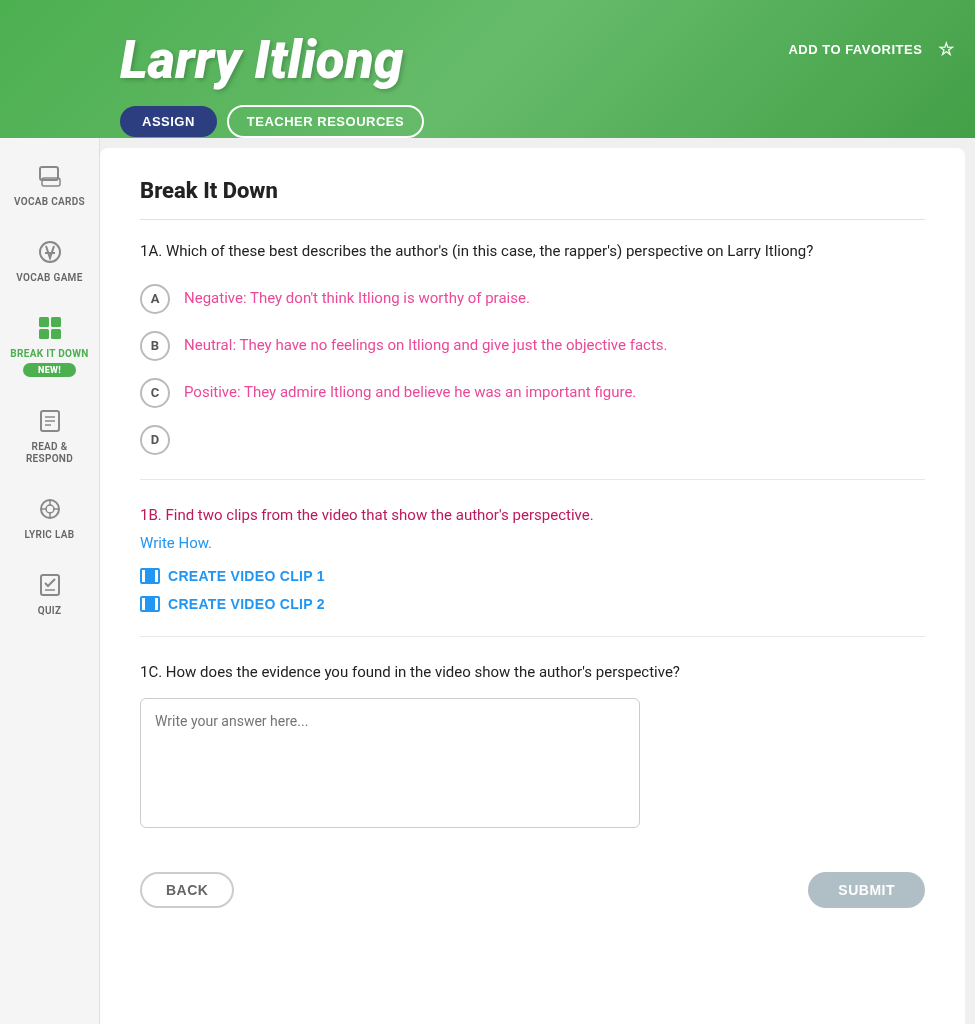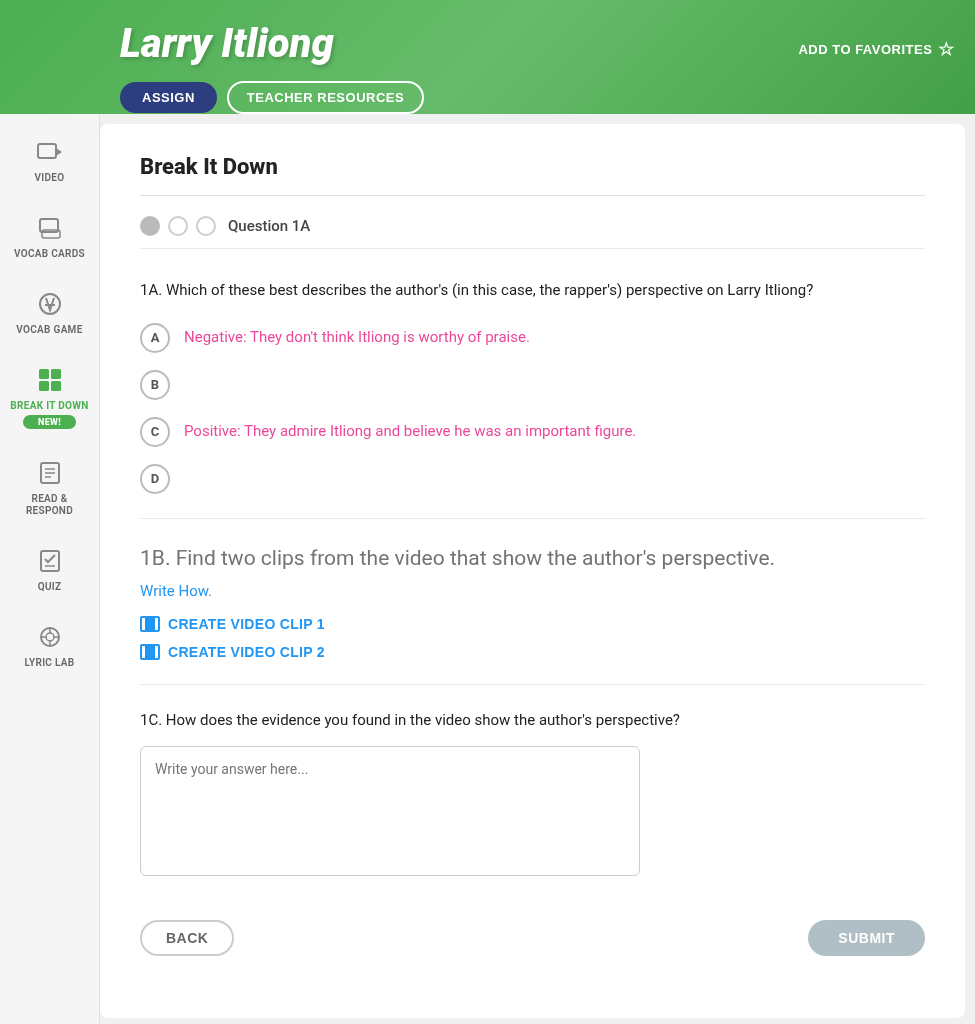--- a/index.html
+++ b/index.html
@@ -12,26 +12,27 @@
     }
 
     
     .header {
       background: linear-gradient(135deg, #4caf50 0%, #66bb6a 50%, #43a047 100%);
       padding: 20px 20px 0 120px;
       position: relative;
       min-height: 110px;
     }
     .header-title {
-      font-size: 40px;
+      font-size: 53px;
       font-weight: 900;
       color: white;
       font-style: italic;
       text-shadow: 2px 2px 4px rgba(0,0,0,0.2);
       margin-bottom: 14px;
+      margin-top: 9px;
     }
     .header-buttons {
       display: flex;
       align-items: center;
       gap: 10px;
     }
     .btn-assign {
       background: #2c3e80;
       color: white;
       border: none;
@@ -59,21 +60,21 @@
       margin-left: auto;
       background: transparent;
       border: none;
       color: white;
       font-size: 13px;
       font-weight: 700;
       letter-spacing: 0.5px;
       cursor: pointer;
       display: flex;
       align-items: center;
-      gap: 6px;
+      gap: 16px;
       text-transform: uppercase;
       position: absolute;
       right: 20px;
       top: 38px;
     }
     .star-icon {
       font-size: 18px;
     }
 
     
@@ -222,22 +223,22 @@
       padding-top: 4px;
     }
 
     .question-divider {
       border: none;
       border-top: 1px solid #e8e8e8;
       margin: 24px 0;
     }
 
     .find-clips-text {
-      font-size: 21px;
-      color: #737373;
+      font-size: 15px;
+      color: #be185d;
       margin-bottom: 8px;
       line-height: 1.5;
     }
     .learn-how {
       color: #2196f3;
       font-size: 15px;
       text-decoration: none;
       cursor: pointer;
       display: block;
       margin-bottom: 16px;
@@ -347,29 +348,20 @@
       <span>ADD TO FAVORITES</span>
       <span class="star-icon">☆</span>
     </button>
   </div>
 </div>
 
 <div class="main-layout">
 
   <div class="sidebar">
 
-    <div class="sidebar-item">
-      <div class="sidebar-icon">
-        <svg width="28" height="28" viewBox="0 0 28 28" fill="none">
-          <rect x="2" y="6" width="18" height="14" rx="2" stroke="#888" stroke-width="2" fill="none"></rect>
-          <polygon points="20,10 26,14 20,18" fill="#888"></polygon>
-        </svg>
-      </div>
-      <span class="sidebar-label">VIDEO</span>
-    </div>
 
     <div class="sidebar-item">
       <div class="sidebar-icon">
         <svg width="28" height="28" viewBox="0 0 28 28" fill="none">
           <rect x="4" y="5" width="18" height="13" rx="2" stroke="#888" stroke-width="2" fill="none"></rect>
           <rect x="6" y="16" width="18" height="8" rx="2" stroke="#888" stroke-width="1.5" fill="none"></rect>
         </svg>
       </div>
       <span class="sidebar-label">VOCAB CARDS</span>
     </div>
@@ -401,72 +393,67 @@
     <div class="sidebar-item">
       <div class="sidebar-icon">
         <svg width="28" height="28" viewBox="0 0 28 28" fill="none">
           <rect x="5" y="4" width="18" height="20" rx="2" stroke="#888" stroke-width="2" fill="none"></rect>
           <line x1="9" y1="10" x2="19" y2="10" stroke="#888" stroke-width="1.5"></line>
           <line x1="9" y1="14" x2="19" y2="14" stroke="#888" stroke-width="1.5"></line>
           <line x1="9" y1="18" x2="15" y2="18" stroke="#888" stroke-width="1.5"></line>
         </svg>
       </div>
       <span class="sidebar-label">READ &amp; RESPOND</span>
-    </div>
-
-    <div class="sidebar-item">
-      <div class="sidebar-icon">
-        <svg width="28" height="28" viewBox="0 0 28 28" fill="none">
-          <rect x="5" y="4" width="18" height="20" rx="2" stroke="#888" stroke-width="2" fill="none"></rect>
-          <polyline points="9,12 12,15 19,8" stroke="#888" stroke-width="2" fill="none"></polyline>
-          <line x1="9" y1="19" x2="19" y2="19" stroke="#888" stroke-width="1.5"></line>
-        </svg>
-      </div>
-      <span class="sidebar-label">QUIZ</span>
     </div>
 
     <div class="sidebar-item">
       <div class="sidebar-icon">
         <svg width="28" height="28" viewBox="0 0 28 28" fill="none">
           <circle cx="14" cy="14" r="9" stroke="#888" stroke-width="2" fill="none"></circle>
           <circle cx="14" cy="14" r="4" stroke="#888" stroke-width="1.5" fill="none"></circle>
           <line x1="14" y1="5" x2="14" y2="11" stroke="#888" stroke-width="1.5"></line>
           <line x1="14" y1="17" x2="14" y2="23" stroke="#888" stroke-width="1.5"></line>
           <line x1="5" y1="14" x2="11" y2="14" stroke="#888" stroke-width="1.5"></line>
           <line x1="17" y1="14" x2="23" y2="14" stroke="#888" stroke-width="1.5"></line>
         </svg>
       </div>
       <span class="sidebar-label">LYRIC LAB</span>
     </div>
 
+    <div class="sidebar-item">
+      <div class="sidebar-icon">
+        <svg width="28" height="28" viewBox="0 0 28 28" fill="none">
+          <rect x="5" y="4" width="18" height="20" rx="2" stroke="#888" stroke-width="2" fill="none"></rect>
+          <polyline points="9,12 12,15 19,8" stroke="#888" stroke-width="2" fill="none"></polyline>
+          <line x1="9" y1="19" x2="19" y2="19" stroke="#888" stroke-width="1.5"></line>
+        </svg>
+      </div>
+      <span class="sidebar-label">QUIZ</span>
+    </div>
+
   </div>
 
   <div class="content-area">
 
     <h2 class="section-title">Break It Down</h2>
 
     
-    <div class="question-nav">
-      <span class="q-circle filled"></span>
-      <span class="q-circle"></span>
-      <span class="q-circle"></span>
-      <span class="question-nav-label">Question 1A</span>
-    </div>
 
     
     <p class="question-text">1A. Which of these best describes the author's (in this case, the rapper's) perspective on Larry Itliong?</p>
 
     
     <div class="answer-options">
       <div class="answer-option">
         <div class="answer-letter">A</div>
         <span class="answer-text">Negative: They don't think Itliong is worthy of praise.</span>
       </div>
       <div class="answer-option">
         <div class="answer-letter">B</div>
+        <span class="answer-text">Neutral: They have no feelings on Itliong and give just the objective facts.</span>
       </div>
       <div class="answer-option">
         <div class="answer-letter">C</div>
         <span class="answer-text">Positive: They admire Itliong and believe he was an important figure.</span>
       </div>
       <div class="answer-option">
         <div class="answer-letter">D</div>
       </div>
     </div>
 

